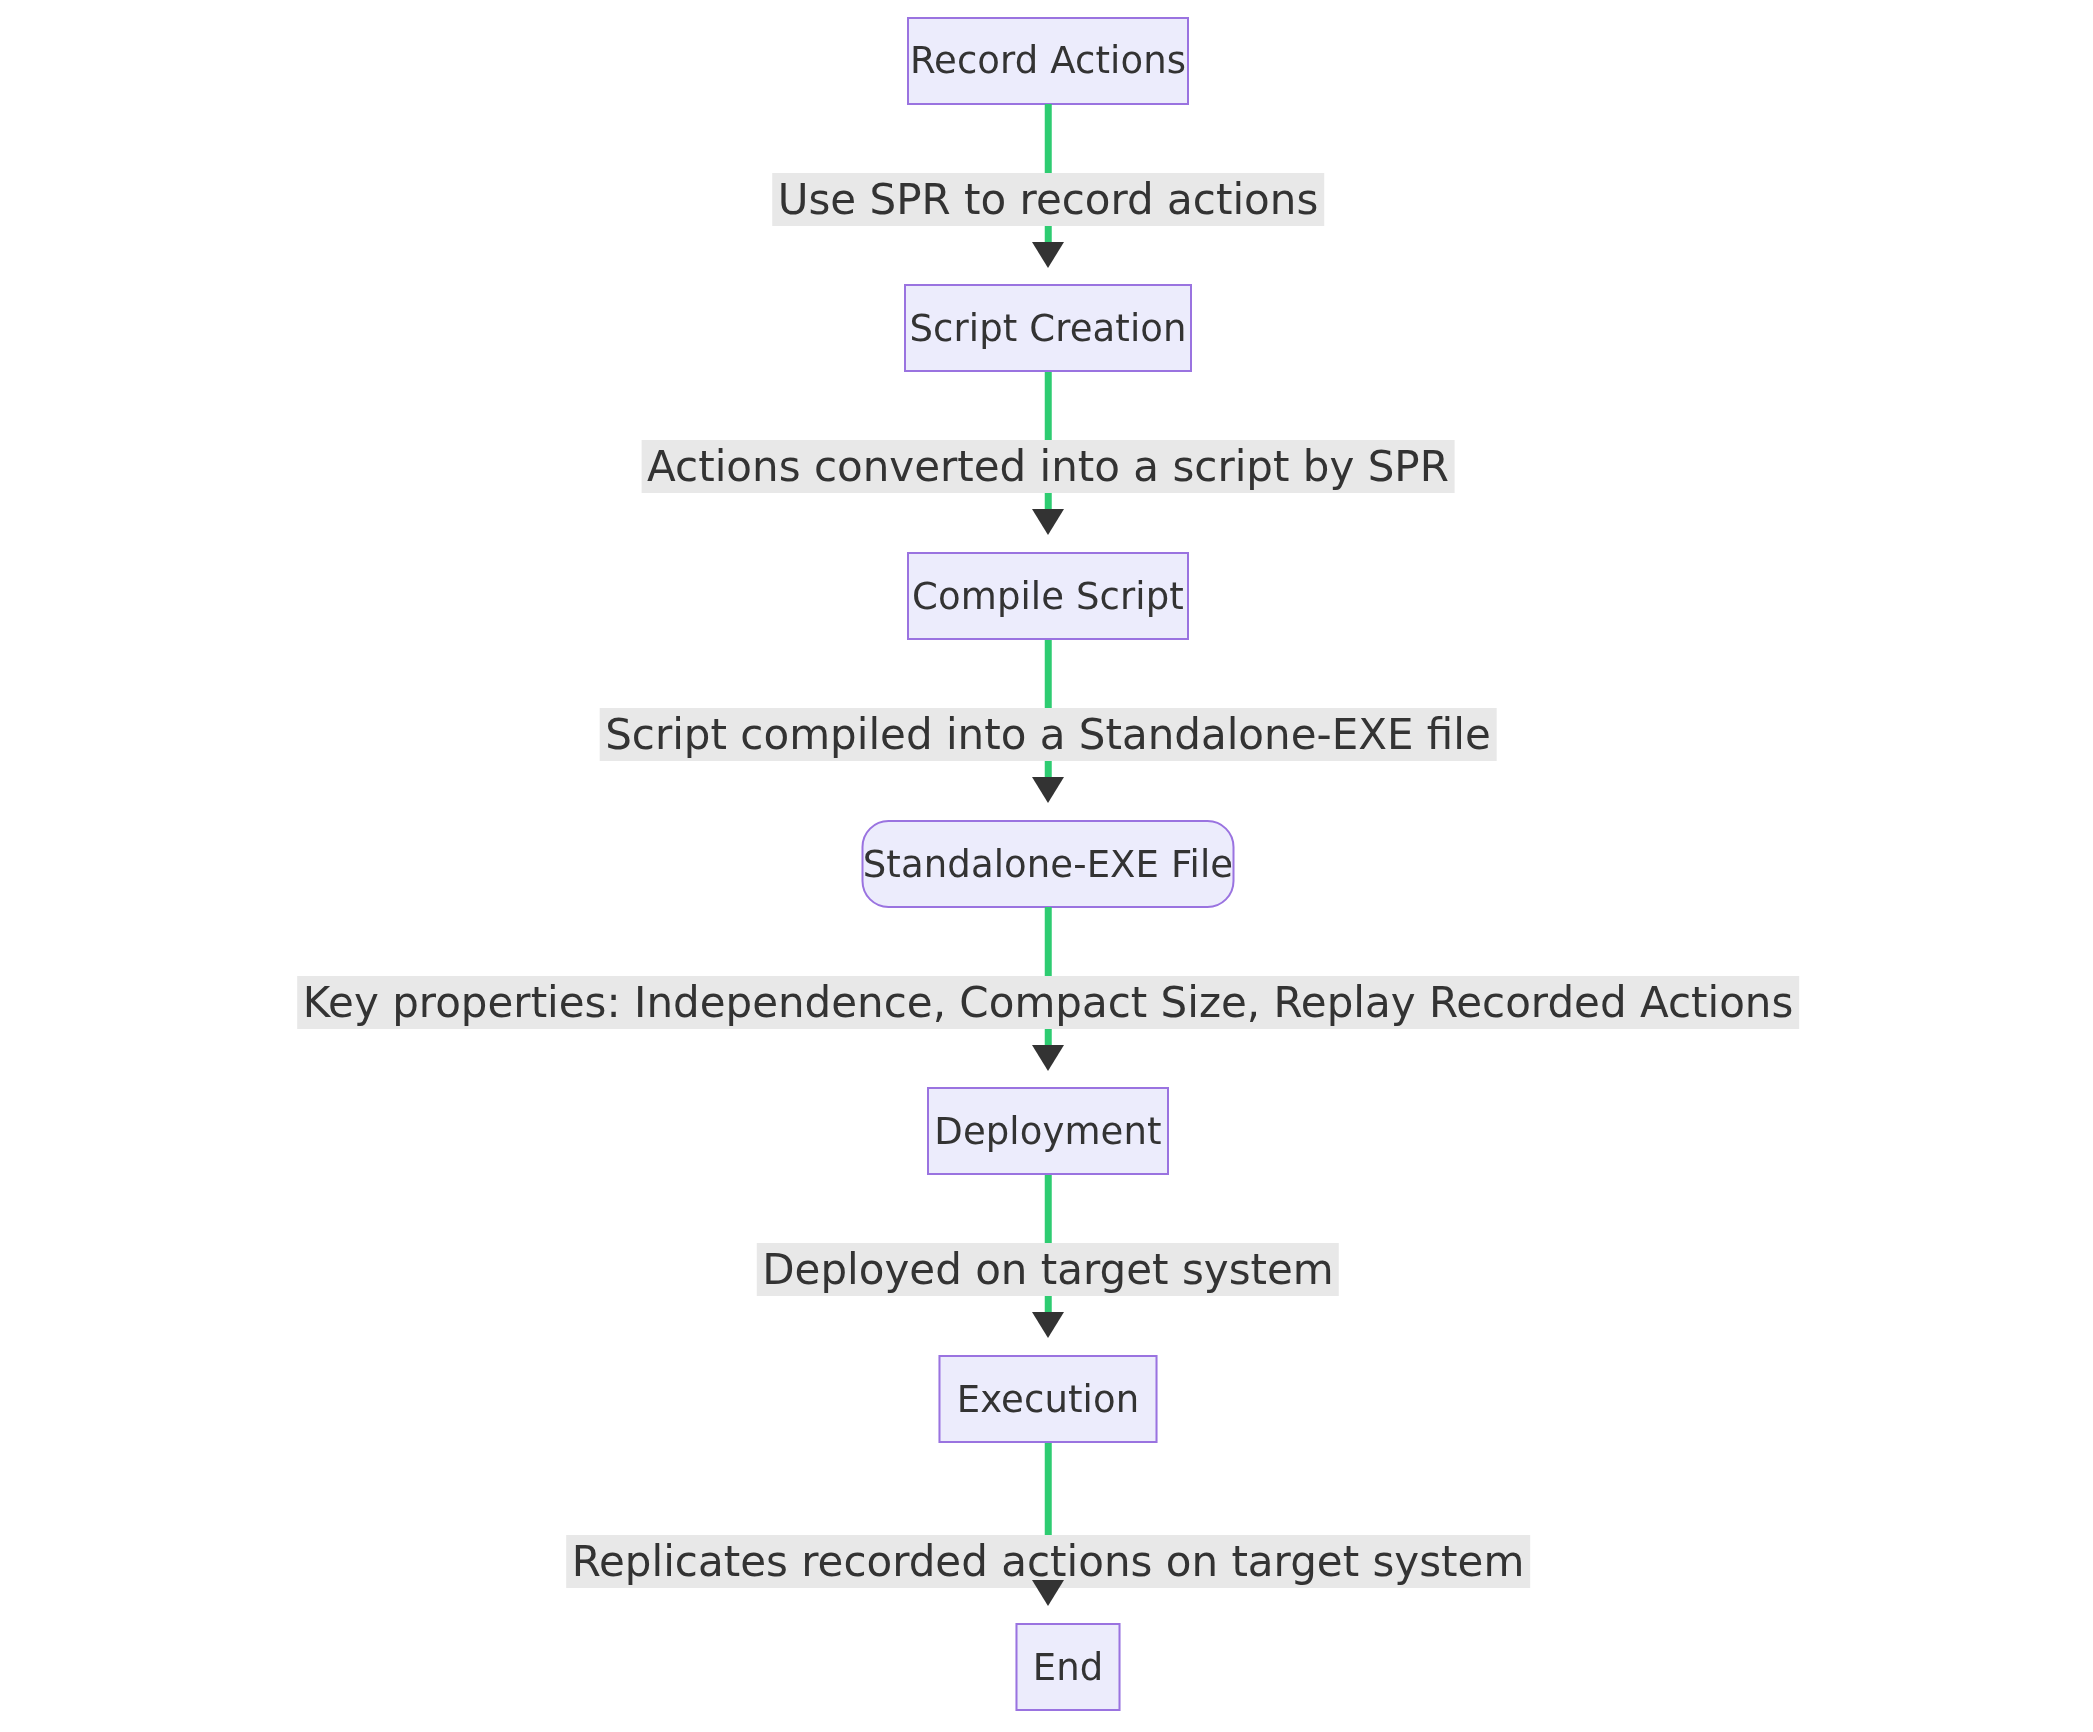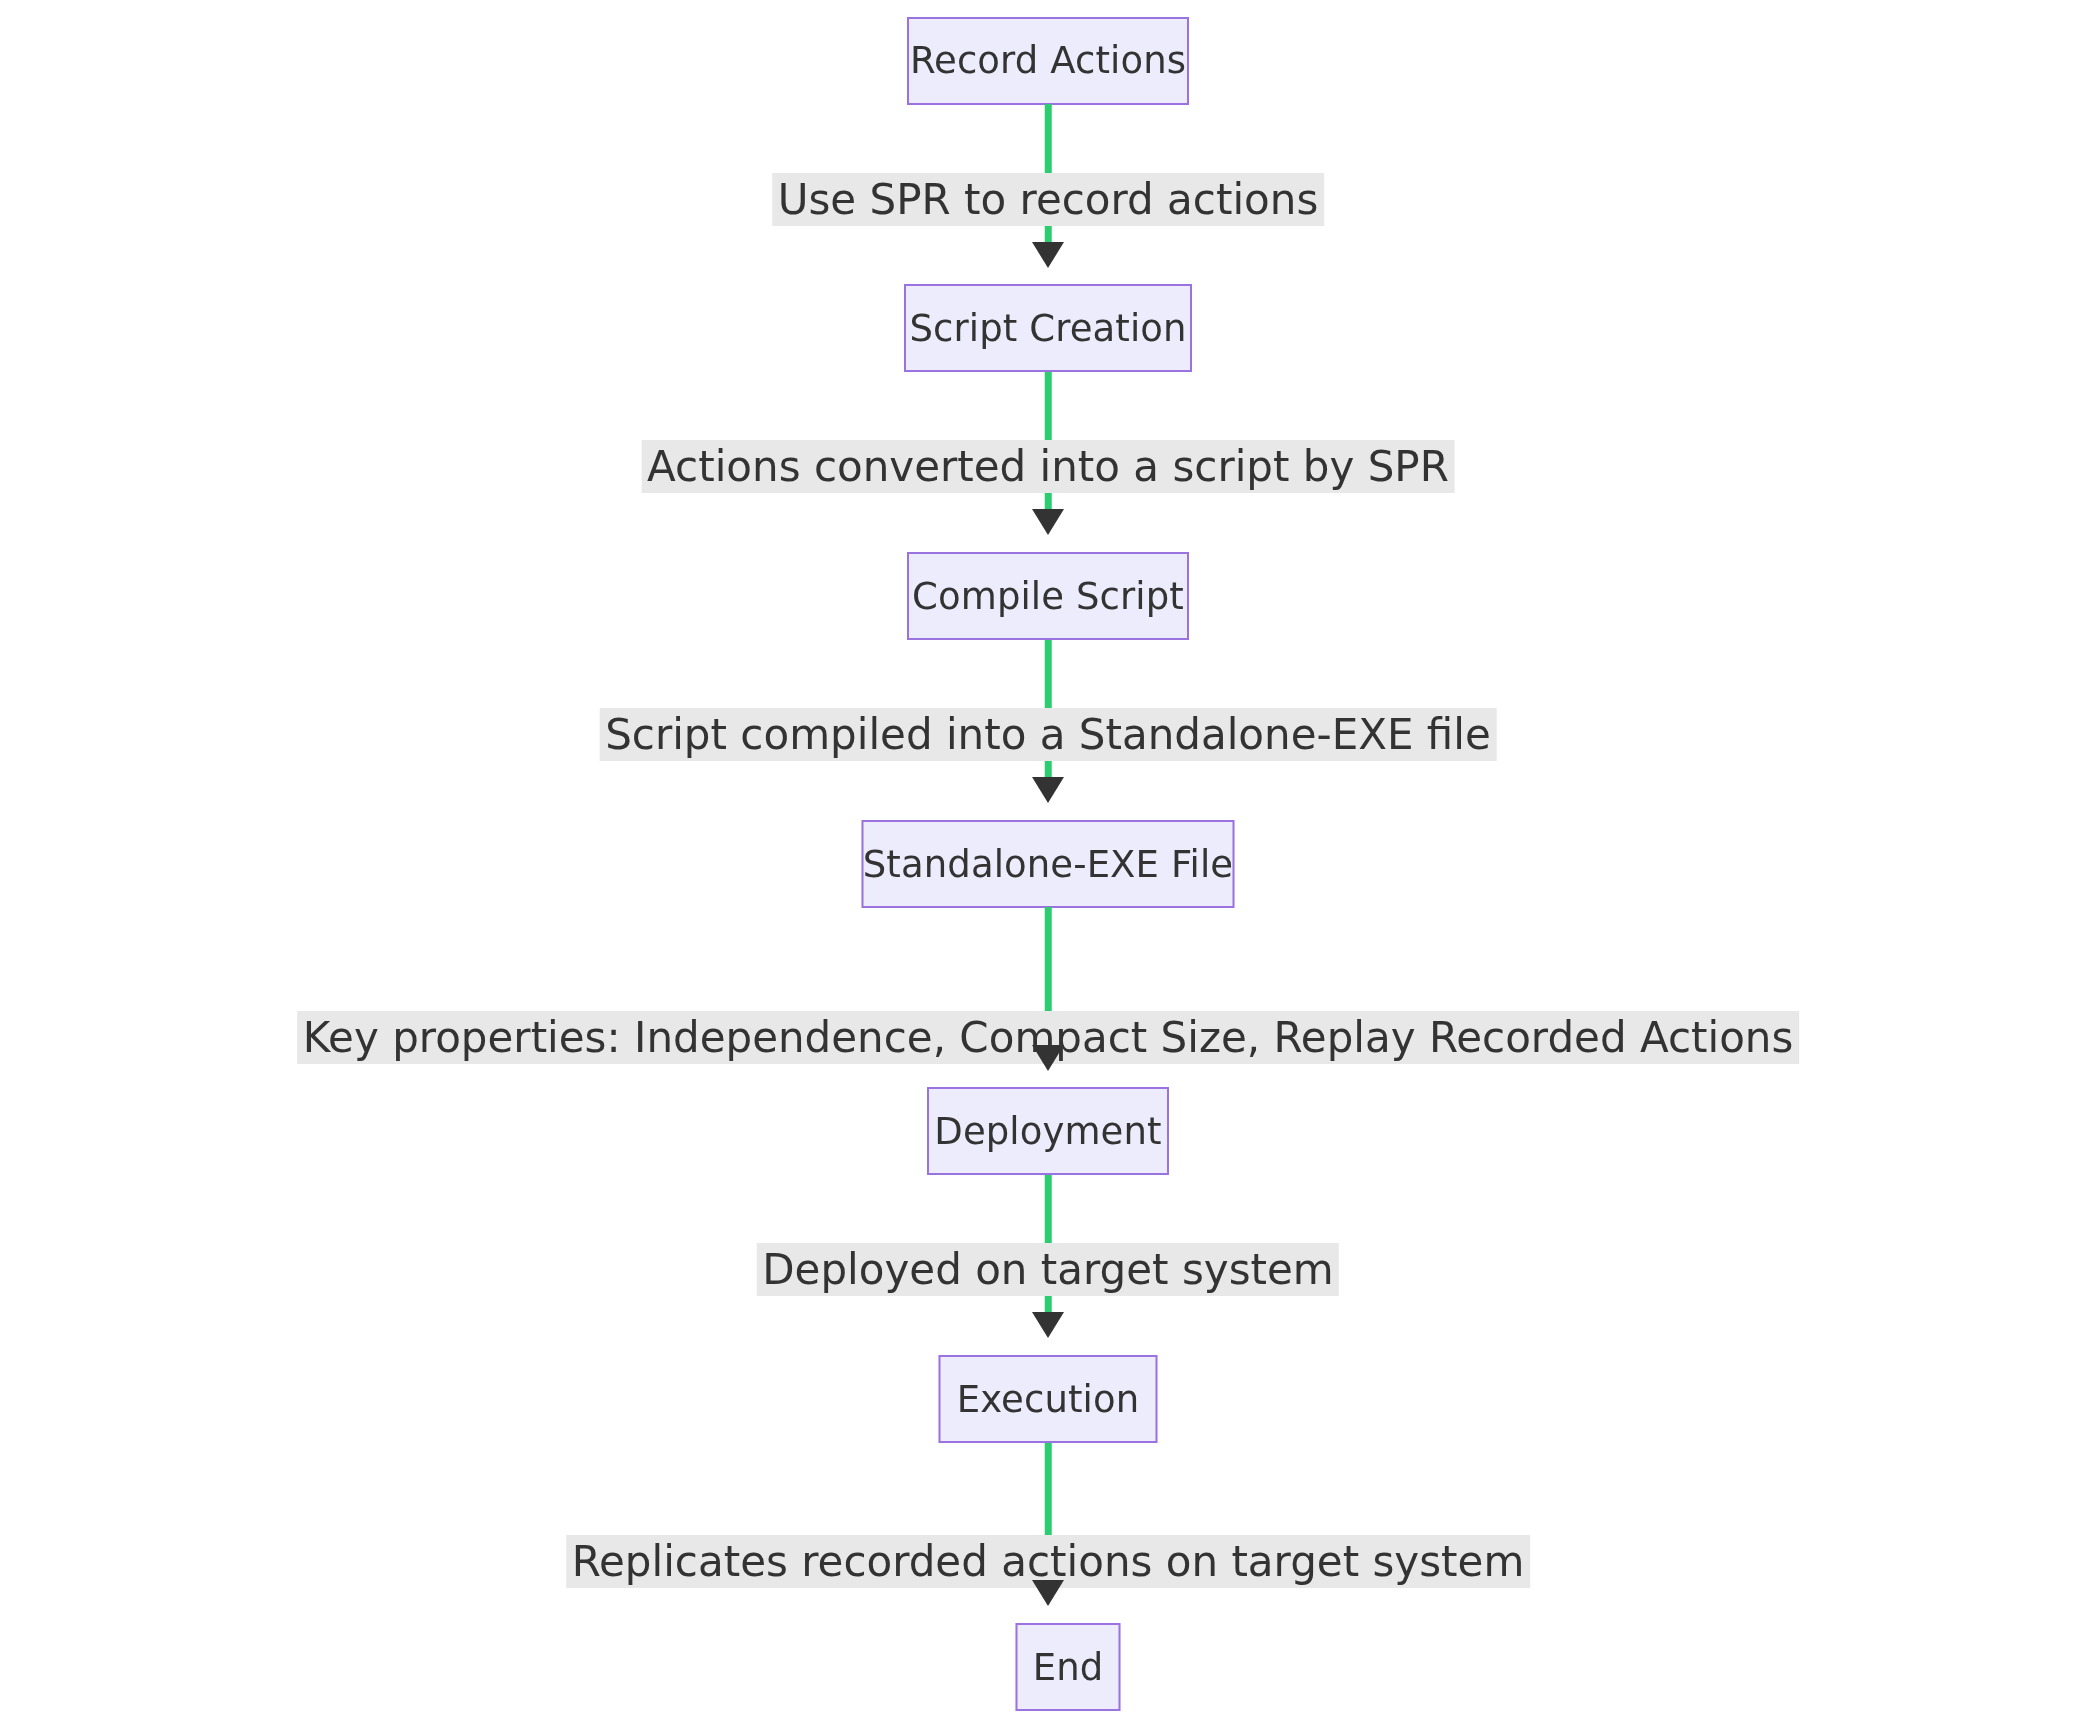--- a/index.html
+++ b/index.html
@@ -102,26 +102,26 @@
   <div class="arrow-head" style="top:509px;"></div>
 
   <div class="node" style="top:552px; height:88px; width:282px;">
     <span class="node-label">Compile Script</span>
   </div>
 
   <div class="edge-line" style="top:640px; height:150px;"></div>
   <div class="edge-label" style="top:708px;">Script compiled into a Standalone-EXE file</div>
   <div class="arrow-head" style="top:777px;"></div>
 
-  <div class="node" style="top:820px; height:88px; width:373px;">
+  <div class="node" style="top:820px; height:88px; width:373px;border-radius:27px;">
     <span class="node-label">Standalone-EXE File</span>
   </div>
 
   <div class="edge-line" style="top:907px; height:150px;"></div>
-  <div class="edge-label" style="top:976px;margin-top:35px;">Key properties: Independence, Compact Size, Replay Recorded Actions</div>
+  <div class="edge-label" style="top:976px;">Key properties: Independence, Compact Size, Replay Recorded Actions</div>
   <div class="arrow-head" style="top:1045px;"></div>
 
   <div class="node" style="top:1087px; height:88px; width:242px;">
     <span class="node-label">Deployment</span>
   </div>
 
   <div class="edge-line" style="top:1175px; height:150px;"></div>
   <div class="edge-label" style="top:1243px;">Deployed on target system</div>
   <div class="arrow-head" style="top:1312px;"></div>
 

